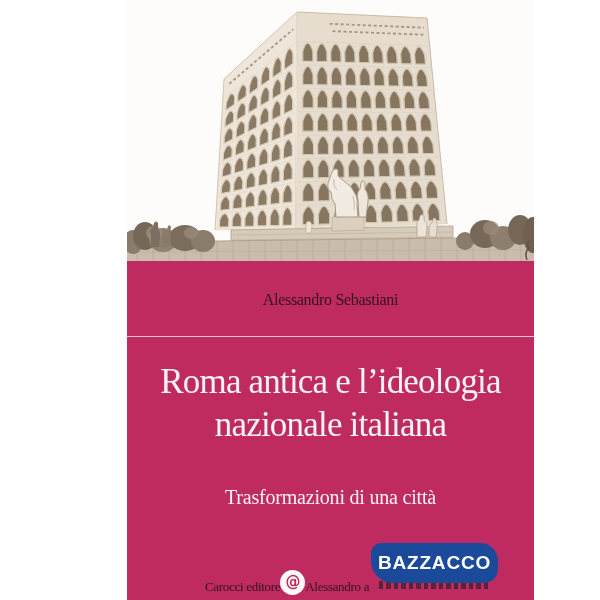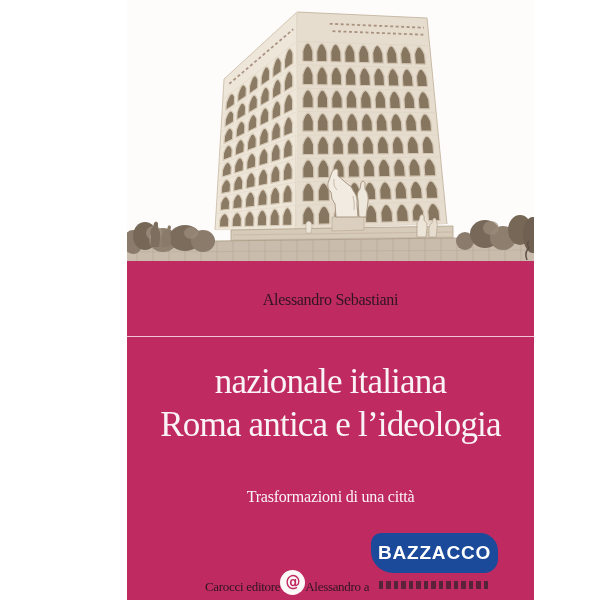--- a/index.html
+++ b/index.html
@@ -7,30 +7,30 @@
         font-family:"Liberation Serif","DejaVu Serif",serif;margin-left:33px;}
   .photo{position:absolute;left:94px;top:0;width:407px;height:261px;}
   .photo svg{display:block;width:407px;height:261px;}
   .band{position:absolute;left:94px;top:261px;width:407px;height:339px;background:var(--band,#bf2b61);}
   .author{position:absolute;left:0;top:30px;width:100%;text-align:center;
           font-size:16px;letter-spacing:-0.3px;color:var(--text_dark,#30151d);}
   .rule{position:absolute;left:0;top:75px;width:100%;height:1.3px;background:rgba(255,255,255,0.72);}
   .title{position:absolute;left:0;top:99px;width:100%;text-align:center;
          font-size:35px;line-height:43px;letter-spacing:-0.8px;color:var(--text_light,#faf3f5);}
   .subtitle{position:absolute;left:0;top:223px;width:100%;text-align:center;
-         font-size:16px;line-height:26px;letter-spacing:-0.2px;color:var(--text_light,#faf3f5);}
+         font-size:20px;line-height:26px;letter-spacing:-0.2px;color:var(--text_light,#faf3f5);}
   .pubrow{position:absolute;left:78px;top:308px;height:26px;display:flex;align-items:flex-end;gap:0;
           z-index:1;font-size:13px;letter-spacing:-0.3px;color:var(--text_dark,#30151d);white-space:nowrap;}
   .logo{display:inline-flex;align-items:center;justify-content:center;width:25px;height:25px;border-radius:50%;
         background:#fdf9f9;color:var(--band,#bf2b61);font-family:"DejaVu Sans","Liberation Sans",sans-serif;
         font-weight:bold;font-size:15px;line-height:25px;}
   .smudge{position:absolute;left:252px;top:320px;width:110px;height:8px;z-index:1;
           background:repeating-linear-gradient(90deg,#3a2430 0 4px,transparent 4px 7px,#45202e 7px 12px,transparent 12px 15px);
           filter:blur(0.7px);opacity:0.8;}
-  .badge{position:absolute;left:244px;top:272px;width:127px;height:40px;z-index:2;
+  .badge{position:absolute;left:244px;top:282px;width:127px;height:40px;z-index:2;
          background:var(--badge_blue,#1b4a9b);border-radius:10px 18px 14px 22px;
          display:flex;align-items:center;justify-content:center;}
   .badge span{font-family:"Liberation Sans","DejaVu Sans",sans-serif;font-weight:bold;
          font-size:19px;letter-spacing:0.8px;color:#ffffff;}
 </style>
 </head>
 <body>
 
 <div class="page">
 
@@ -242,22 +242,22 @@
         <path d="M396 237 L396 228 Q396 224 399 223 L400 219 Q401 217 403 219 Q405 224 404 229 L403 237 Z" fill="#e7ded0" stroke="#ad9c87" stroke-width="0.6"></path>
         <path d="M273 233 L273 226 Q272 222 276 221 Q279 222 279 226 L278 233 Z" fill="#ece4d6" stroke="#b1a08c" stroke-width="0.5"></path>
       </g>
     </svg>
   </div>
 
   <div class="band">
     <div class="author">Alessandro Sebastiani</div>
     <div class="rule"></div>
     <div class="title">
+      <div>Roma antica e l’ideologia</div>
       <div>nazionale italiana</div>
-      <div>Roma antica e l’ideologia</div>
     </div>
     <div class="subtitle">
       <div>Trasformazioni di una città</div>
     </div>
     <div class="pubrow">
       <span>Carocci editore</span>
       <span class="logo">@</span>
       <span>Alessandro a</span>
     </div>
     <div class="smudge"></div>

